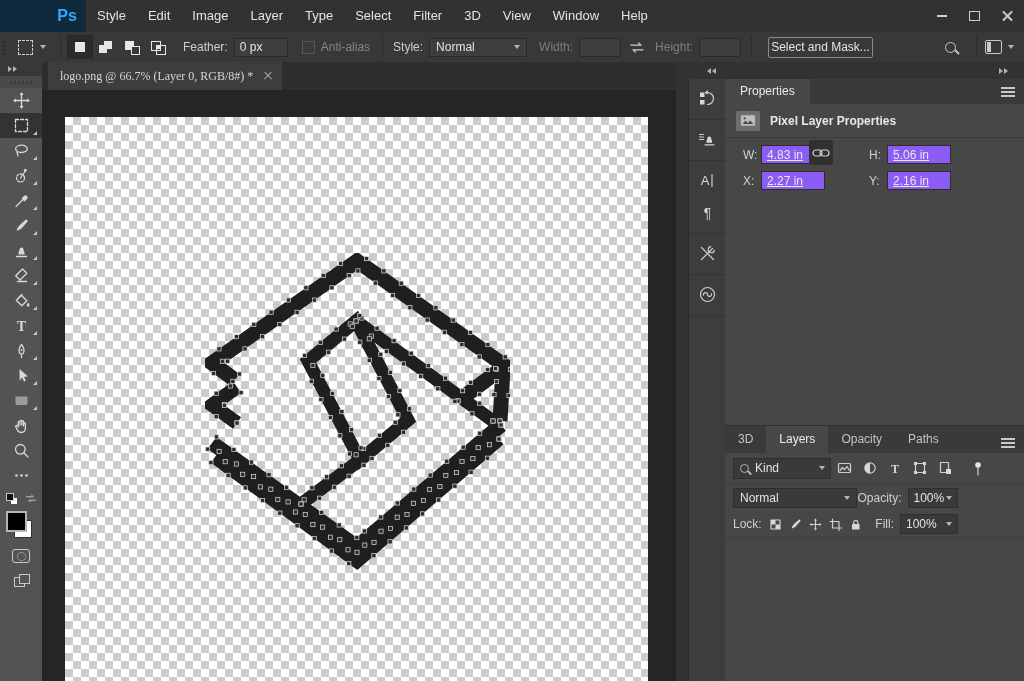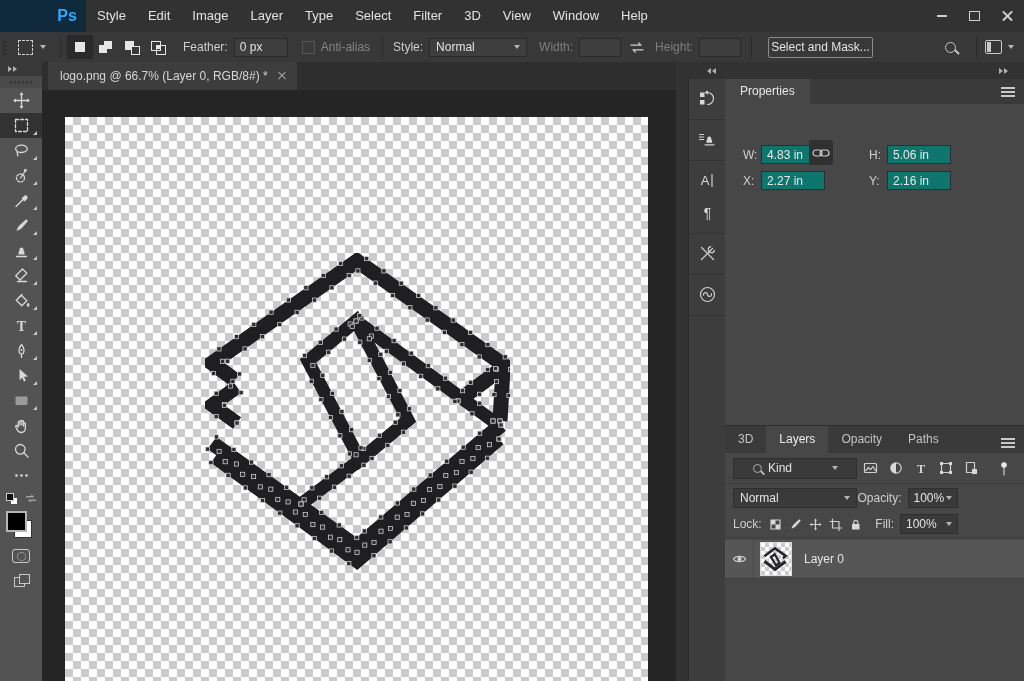--- a/index.html
+++ b/index.html
@@ -78,21 +78,21 @@
   .qm-ico{width:16px;height:12px;border:1px solid #c9c9c9;border-radius:3px;display:flex;align-items:center;justify-content:center;}
   .qm-ico i{width:7px;height:7px;border:1px dotted #c9c9c9;border-radius:50%;}
   .smode-ico{position:relative;width:15px;height:12px;}
   .smode-ico i{position:absolute;border:1px solid #c9c9c9;display:block;}
   .smode-ico i:nth-child(1){left:0;top:3px;width:9px;height:8px;}
   .smode-ico i:nth-child(2){left:5px;top:0;width:9px;height:8px;background:#535353;}
 
   
   .docarea{position:absolute;left:42px;top:62px;width:634px;bottom:0;background:#252525;}
   .tabbar{height:28px;background:#2e2e2e;border-bottom:1px solid #202020;display:flex;}
-  .doctab{margin-left:6px;padding:0 10px 0 12px;background:#3d3d3d;color:#d6d6d6;font-size:12px;display:flex;align-items:center;gap:10px;}
+  .doctab{margin-left:6px;padding:0 10px 0 12px;background:#3d3d3d;color:#d6d6d6;font-size:12px;display:flex;align-items:center;gap:10px;font-family:Liberation Serif, serif;}
   .tabclose{position:relative;width:9px;height:9px;opacity:.75;}
   .tabclose::before,.tabclose::after{content:"";position:absolute;left:-0.5px;top:3.7px;width:10px;height:1.4px;background:#c9c9c9;}
   .tabclose::before{transform:rotate(45deg);} .tabclose::after{transform:rotate(-45deg);}
   .canvas{position:absolute;left:0;top:28px;right:0;bottom:0;background:#252525;overflow:hidden;}
   .checker{background-color:#fff;background-image:linear-gradient(45deg,#cbcbcb 25%,transparent 25%,transparent 75%,#cbcbcb 75%),linear-gradient(45deg,#cbcbcb 25%,transparent 25%,transparent 75%,#cbcbcb 75%);background-size:16px 16px;background-position:0 0,8px 8px;}
   .document{position:absolute;left:23px;top:27px;width:583px;height:600px;}
   .logosvg{position:absolute;left:140px;top:136px;}
   .logosvg path{stroke:#1f1f22;fill:none;stroke-linejoin:miter;stroke-linecap:butt;}
   .anchor{fill:#2d2d30;stroke:#dedede;stroke-width:.7;}
 
@@ -112,33 +112,33 @@
   .ptabs{height:25px;background:#3a3a3a;display:flex;align-items:center;position:relative;}
   .ptab{padding:0 15px;line-height:25px;font-size:12px;color:#e8e8e8;background:#474747;}
   .hamb{position:absolute;right:9px;top:8px;width:14px;height:1.5px;background:#c9c9c9;box-shadow:0 4px 0 #c9c9c9,0 8px 0 #c9c9c9;}
   .phead{height:33px;display:flex;align-items:center;padding:0 11px;border-bottom:1px solid #3c3c3c;}
   .phead-ico{width:24px;height:20px;background:#6e6e6e;border-radius:2px;display:flex;align-items:center;justify-content:center;margin-right:10px;}
   .phead-label{font-weight:bold;color:#e8e8e8;}
   .prow{position:absolute;height:19px;display:flex;align-items:center;}
   .prow{left:18px;right:0;}
   .prow1{top:66px;} .prow2{top:92px;}
   .plabel{width:15px;color:#cfcfcf;}
-  .pfield{width:52px;height:17px;background:#0f766e;border:1px solid #2e2e2e;color:#e8e8e8;font-size:12px;padding:0 5px;margin-left:3px;font-family:"Liberation Sans",sans-serif;}
+  .pfield{width:52px;height:17px;background:#8b5cf6;border:1px solid #2e2e2e;color:#e8e8e8;font-size:12px;padding:0 5px;margin-left:3px;font-family:"Liberation Sans",sans-serif;text-decoration:underline;}
   .plabel2{width:15px;color:#cfcfcf;margin-left:44px;}
   .linkbtn{position:absolute;left:84px;top:61px;width:24px;height:25px;background:#303030;border-radius:3px;display:flex;align-items:center;justify-content:center;}
 
   
   .layerspanel{position:absolute;top:346px;left:0;right:0;bottom:0;background:#474747;border-top:1px solid #2e2e2e;}
   .ltabs{height:27px;background:#3a3a3a;display:flex;position:relative;}
   .ltab{padding:0 13px;line-height:27px;font-size:12px;color:#c3c3c3;}
   .ltab.active{background:#474747;color:#ececec;}
   .ltabs .hamb{top:12px;}
   .lrow{display:flex;align-items:center;padding:0 8px;border-bottom:1px solid #3d3d3d;}
   .filterrow{height:30px;}
-  .kindbox{width:86px;height:19px;background:#3a3a3a;border:1px solid #2e2e2e;display:flex;align-items:center;padding:0 18px;gap:5px;color:#e3e3e3;}
+  .kindbox{width:86px;height:19px;background:#3a3a3a;border:1px solid #2e2e2e;display:flex;align-items:center;padding:0 5px;gap:5px;color:#e3e3e3;}
   .kindbox .dnarw{margin-left:auto;}
   .fbtn{width:23px;height:22px;display:flex;align-items:center;justify-content:center;margin-left:2px;}
   .fbtn:first-of-type{margin-left:7px;}
   .togglebtn{margin-left:10px;}
   .blendrow{height:27px;border-bottom:none;padding-right:66px;}
   .blendbox{width:132px;height:18px;background:#3a3a3a;border:1px solid #2e2e2e;display:flex;align-items:center;justify-content:space-between;padding:0 6px;color:#e3e3e3;}
   .rlabel{color:#cfcfcf;margin-left:auto;margin-right:6px;}
   .valbox{width:46px;height:18px;background:#3a3a3a;border:1px solid #2e2e2e;display:flex;align-items:center;justify-content:space-between;padding:0 5px;color:#e3e3e3;}
   .lockrow{height:26px;padding-right:66px;border-bottom:1px solid #3d3d3d;}
   .lockrow .lk{margin-left:7px;display:flex;align-items:center;}
@@ -656,20 +656,30 @@
       </div>
     </div>
 
     <div class="panels">
 
       <div class="props">
         <div class="ptabs">
           <div class="ptab">Properties</div>
           <i class="hamb"></i>
         </div>
+        <div class="phead">
+          <span class="phead-ico">
+              <svg width="16" height="13" viewBox="0 0 18 14">
+                <rect x="1" y="1" width="16" height="12" rx="1.5" fill="#bdbdbd"></rect>
+                <path d="M3 11l3.2-4 2.6 3L11.5 7l3.5 4z" fill="#4a4a4a"></path>
+                <circle cx="5.2" cy="4.6" r="1.3" fill="#4a4a4a"></circle>
+              </svg>
+            </span>
+          <span class="phead-label">Pixel Layer Properties</span>
+        </div>
         <div class="prow prow1">
           <span class="plabel">W:</span>
           <input class="pfield" value="4.83 in" style="">
           <span class="plabel2">H:</span>
           <input class="pfield" value="5.06 in" style="">
         </div>
         <div class="linkbtn">
             <svg class="si" width="18" height="10" viewBox="0 0 18 10">
               <rect x="1" y="2" width="9" height="6" rx="3"></rect>
               <rect x="8" y="2" width="9" height="6" rx="3"></rect>
@@ -781,36 +791,16 @@
                 <path d="M4.8 6V4.3a2 2 0 014 0V6"></path>
               </svg>
             </span>
           <span class="rlabel">Fill:</span>
           <div class="valbox">
             <span>100%</span>
             <i class="dnarw"></i>
           </div>
         </div>
 
-        <div class="layer-list">
-          <div class="layerrow">
-            <div class="eyecell">
-              <svg class="si" width="15" height="12" viewBox="0 0 14 12">
-                  <path d="M1 6C3 2.6 11 2.6 13 6 11 9.4 3 9.4 1 6z"></path>
-                  <circle cx="7" cy="6" r="2" class="f"></circle>
-                </svg>
-            </div>
-            <div class="thumb checker">
-              <svg width="28" height="30" viewBox="0 0 100 100" style="position:absolute;left:0;top:1px">
-                <g stroke="#26262a" fill="none">
-                  <path d="M12 40L50 12l38 27-10 8" stroke-width="9"></path>
-                  <path d="M12 58l38 29 38-28" stroke-width="11"></path>
-                  <path d="M49 33l17 30-13 10-17-30z" stroke-width="8"></path>
-                </g>
-              </svg>
-            </div>
-            <span class="lname">Layer 0</span>
-          </div>
-        </div>
       </div>
     </div>
   </div>
 </div>
 
 </body></html>

